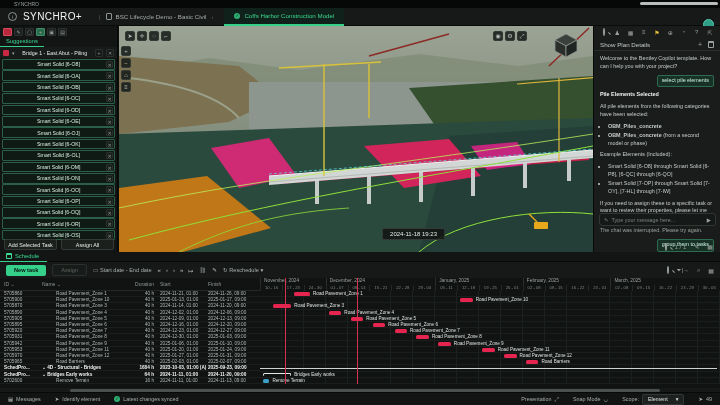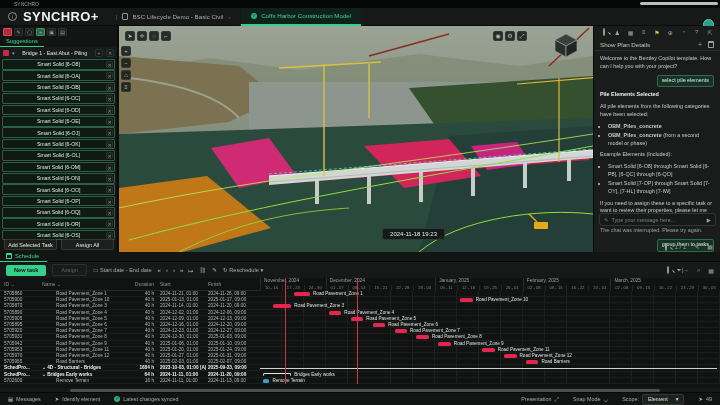--- a/index.html
+++ b/index.html
@@ -5,21 +5,21 @@
   html,body{margin:0;padding:0;background:#000;}
   *{box-sizing:border-box;}
   .screen{position:relative;width:720px;height:405px;background:#0c0e0d;overflow:hidden;
           font-family:"Liberation Sans",sans-serif;color:#cdd3cf;-webkit-font-smoothing:antialiased;}
   .abs{position:absolute;}
   
   .titlebar{left:0;top:0;width:720px;height:8px;background:#060808;color:#9aa19c;font-size:5px;line-height:8px;padding-left:14px;}
   .winscroll{right:2px;top:2px;width:78px;height:3px;background:#b9bdb9;border-radius:2px;}
   .appbar{left:0;top:8px;width:720px;height:18px;background:#161918;border-bottom:1px solid #0a0c0b;display:flex;align-items:center;}
   .appbar .info{width:9px;height:9px;border:1px solid #8e958f;border-radius:50%;font-size:6px;line-height:8px;text-align:center;color:#8e958f;margin:0 6px 0 8px;}
-  .logo{color:#f2f5f2;font-size:13px;font-weight:bold;letter-spacing:.4px;margin-right:12px;}
+  .logo{color:#f2f5f2;font-size:10px;font-weight:normal;letter-spacing:.4px;margin-right:12px;}
   .crumb{display:flex;align-items:center;color:#a7aeaa;font-size:6.2px;gap:4px;}
   .crumb .doc{width:6px;height:7px;border:1px solid #8e958f;border-radius:1px;}
   .sep{color:#5c635e;margin:0 5px;font-size:6px;}
   .modeltab{height:18px;display:flex;align-items:center;background:#10201a;border-bottom:2px solid #35d18b;color:#3bd991;font-size:6.2px;padding:0 10px;gap:4px;margin-left:6px;}
   .modeltab .dot{width:6px;height:6px;border-radius:50%;background:#2fae74;color:#06120c;font-size:4.5px;line-height:6px;text-align:center;}
   .avatar{position:absolute;right:6px;top:11px;width:11px;height:11px;border-radius:50%;background:#2f9e86;border:1px solid #57c9b0;}
   
   .leftpanel{left:0;top:26px;width:118px;height:226px;background:#121514;border-right:1px solid #070908;}
   .lp-tools{display:flex;gap:2px;padding:2px 3px;height:11px;}
   .lp-tools .t{width:9px;height:8px;background:#1d211f;border:1px solid #2b302d;border-radius:1px;font-size:5px;line-height:7px;text-align:center;color:#9aa19c;}

